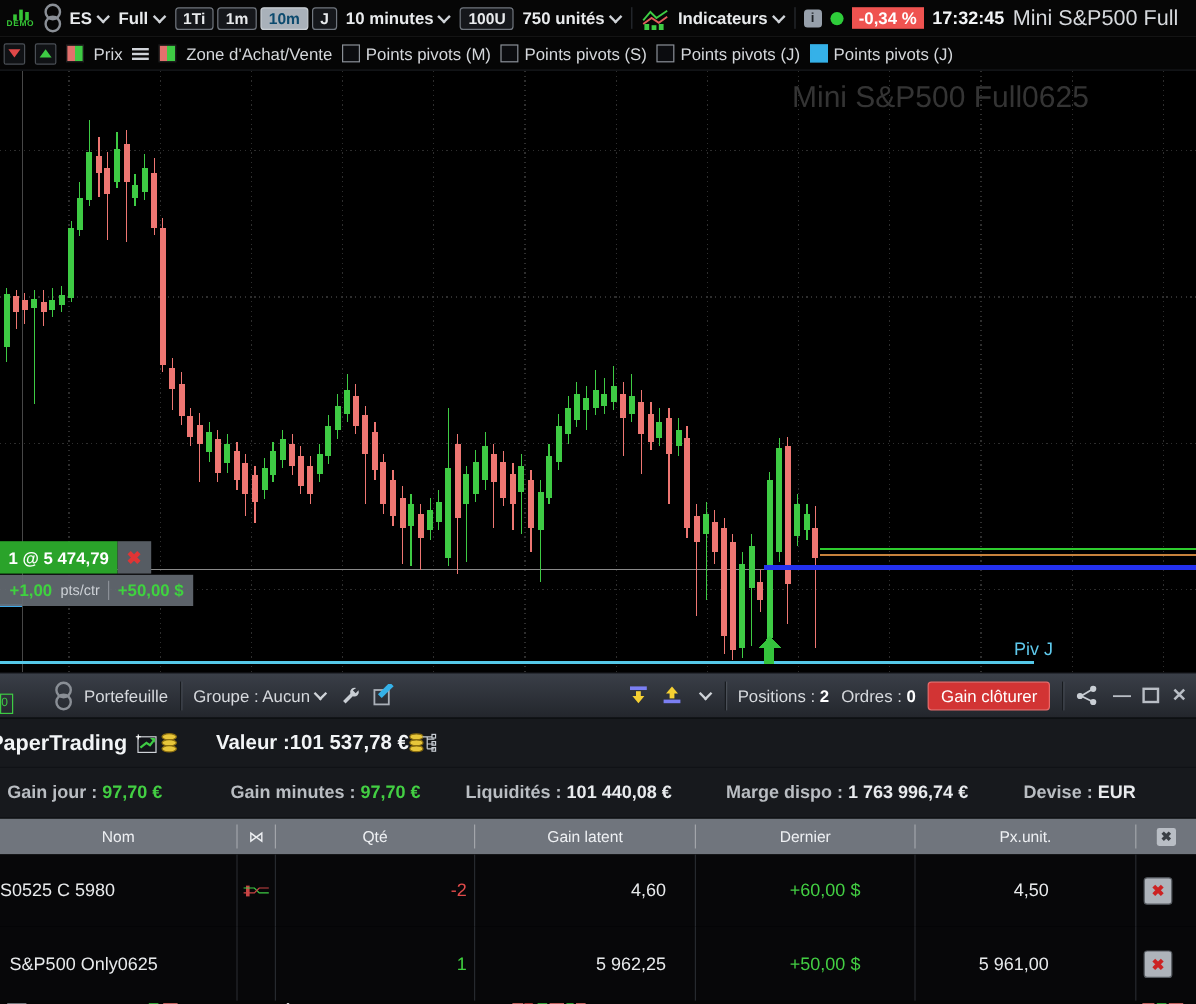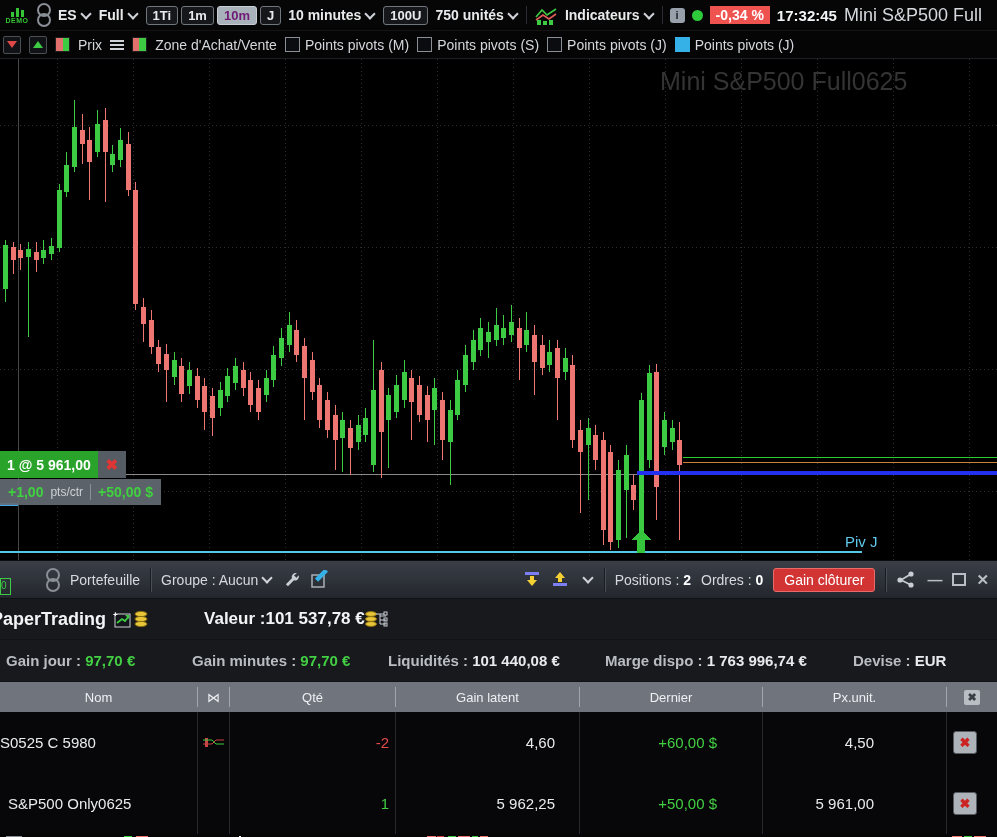--- a/index.html
+++ b/index.html
@@ -13,21 +13,21 @@
   .demo-bars i{display:block;width:3px;background:#35c435;}
   .demo-txt{font-size:7px;color:#35c435;font-weight:bold;letter-spacing:.5px;}
   .chain{display:flex;flex-direction:column;align-items:center;}
   .chain i{display:block;width:10px;height:10px;border:2px solid #8a8f96;border-radius:50%;}
   .chain i+i{margin-top:-4px;}
   .chev{display:inline-block;width:6px;height:6px;border-right:2px solid #cfd3d8;border-bottom:2px solid #cfd3d8;
         transform:rotate(45deg);margin:-3px 2px 0 5px;vertical-align:middle;}
   .sel-ctl{display:inline-flex;align-items:center;cursor:pointer;}
   .tbtn{border:1px solid #70767e;background:#15171b;color:#e8eaec;font-weight:bold;font-size:13px;
         padding:1px 6px;border-radius:3px;cursor:pointer;}
-  .tbtn.sel{background:#a9b1ba;color:#701a75;border-color:#c9ced4;}
+  .tbtn.sel{background:#a9b1ba;color:#0c4a6e;border-color:#c9ced4;}
   .tfgroup{display:flex;gap:3px;}
   .vsep{width:1px;height:18px;background:#2a2d33;}
   .ind-icon{display:inline-block;}
   .info-icon{width:15px;height:15px;background:#97a0ab;color:#1e2227;border-radius:3px;font-size:11px;
              font-weight:bold;display:flex;align-items:center;justify-content:center;cursor:pointer;}
   .status-dot{width:11px;height:11px;border-radius:50%;background:#2ecc3a;}
   .chg-badge{background:#ef5350;color:#fff;font-weight:bold;padding:1px 6px;font-size:14px;}
   .clock{font-weight:bold;font-size:15px;color:#f2f4f6;}
   .inst-title{font-weight:normal;font-size:18px;color:#d6d9dd;overflow:hidden;}
   
@@ -392,21 +392,21 @@
         <line x1="679.5" y1="363" x2="679.5" y2="481" stroke="#ee7672"></line>
         <rect x="677" y="381" width="5" height="25" fill="#ee7672"></rect>
         <rect x="637" y="412" width="360" height="4" fill="#2330ef"></rect>
         <line x1="683" y1="398.5" x2="997" y2="398.5" stroke="#2ecc2e"></line>
         <line x1="683" y1="403.5" x2="997" y2="403.5" stroke="#c8823c"></line>
         <rect x="0" y="492" width="862" height="2" fill="#55c8e8"></rect>
         <rect x="0" y="444" width="18" height="3" fill="#3fa9e8"></rect>
         <polygon points="641.5,471 632,481 637,481 637,494 645,494 645,481 651,481" fill="#35c43c"></polygon>
       </svg>
     <div class="pos-badge">
-      <span class="pb-main">1 @ 5 961,00</span>
+      <span class="pb-main">1 @ 5 474,79</span>
       <span class="pb-x">✖</span>
     </div>
     <div class="pos-info">
       <span class="pi-green">+1,00</span>
       <span class="pi-unit">pts/ctr</span>
       <span class="pi-div"></span>
       <span class="pi-green">+50,00 $</span>
     </div>
     <div class="piv-label">Piv J</div>
   </div>
@@ -471,21 +471,21 @@
       <rect x="3" y="4" width="15" height="13" fill="#13151a" stroke="#cfd3d8"></rect>
       <polyline points="5,13 10,9 13,11 17,6" fill="none" stroke="#3ecb44" stroke-width="1.8"></polyline>
       <polygon points="17,5 13,5 17,9" fill="#3ecb44"></polygon>
       <text x="1" y="7" font-size="8" fill="#fff" font-weight="bold">+</text>
     </svg>
     <svg width="14" height="18">
       <ellipse cx="7" cy="4" rx="6" ry="2.6" fill="#e8c63a" stroke="#8a6d10"></ellipse>
       <ellipse cx="7" cy="9" rx="6" ry="2.6" fill="#e8c63a" stroke="#8a6d10"></ellipse>
       <ellipse cx="7" cy="14" rx="6" ry="2.6" fill="#e8c63a" stroke="#8a6d10"></ellipse>
     </svg>
-    <span class="acct-val-label" style="margin-left:56px">Valeur :</span>
+    <span class="acct-val-label" style="margin-left:32px">Valeur :</span>
     <span class="acct-val">101 537,78 €</span>
     <svg width="13" height="18">
       <ellipse cx="6" cy="4" rx="5.5" ry="2.4" fill="#e8c63a" stroke="#8a6d10"></ellipse>
       <ellipse cx="6" cy="9" rx="5.5" ry="2.4" fill="#e8c63a" stroke="#8a6d10"></ellipse>
       <ellipse cx="6" cy="14" rx="5.5" ry="2.4" fill="#e8c63a" stroke="#8a6d10"></ellipse>
     </svg>
     <svg width="14" height="18" style="margin-left:-4px">
       <path d="M2 4 h8 M6 4 v10 M6 6 h6 M6 10 h6 M6 14 h6" stroke="#c9ced4" fill="none"></path>
       <rect x="10" y="2" width="3" height="3" fill="none" stroke="#c9ced4"></rect>
         <rect x="10" y="8" width="3" height="3" fill="none" stroke="#c9ced4"></rect>

